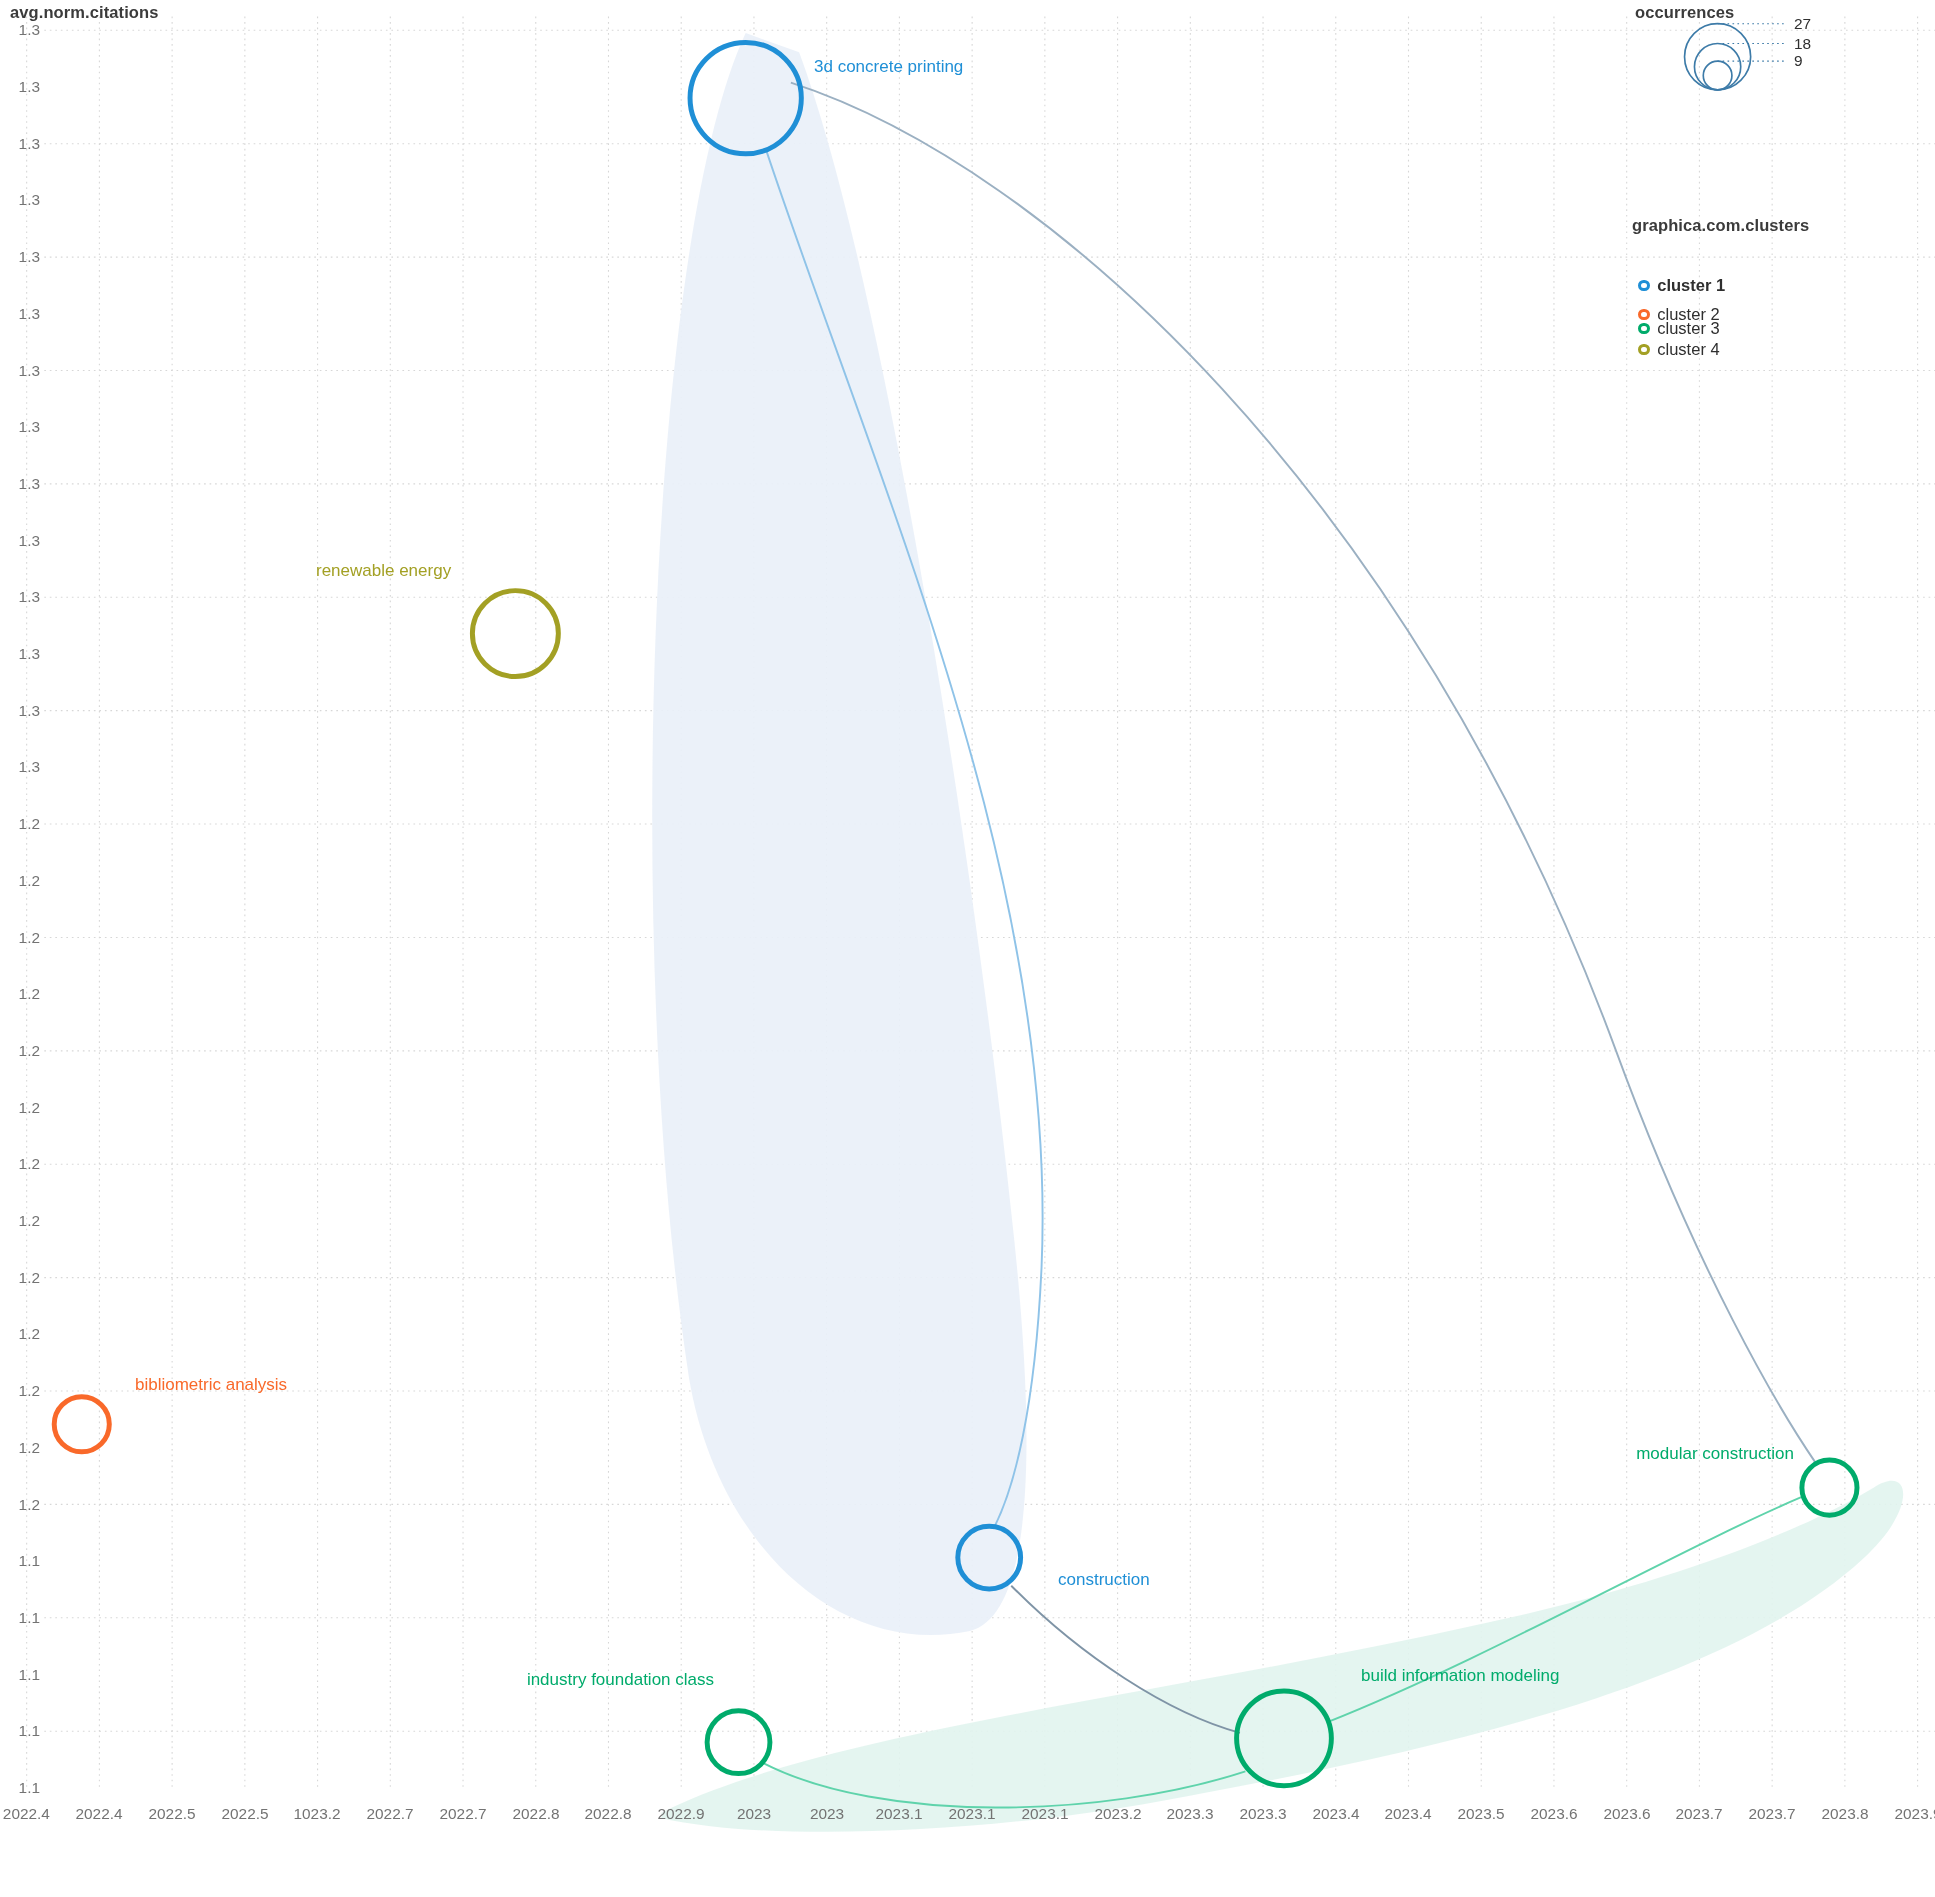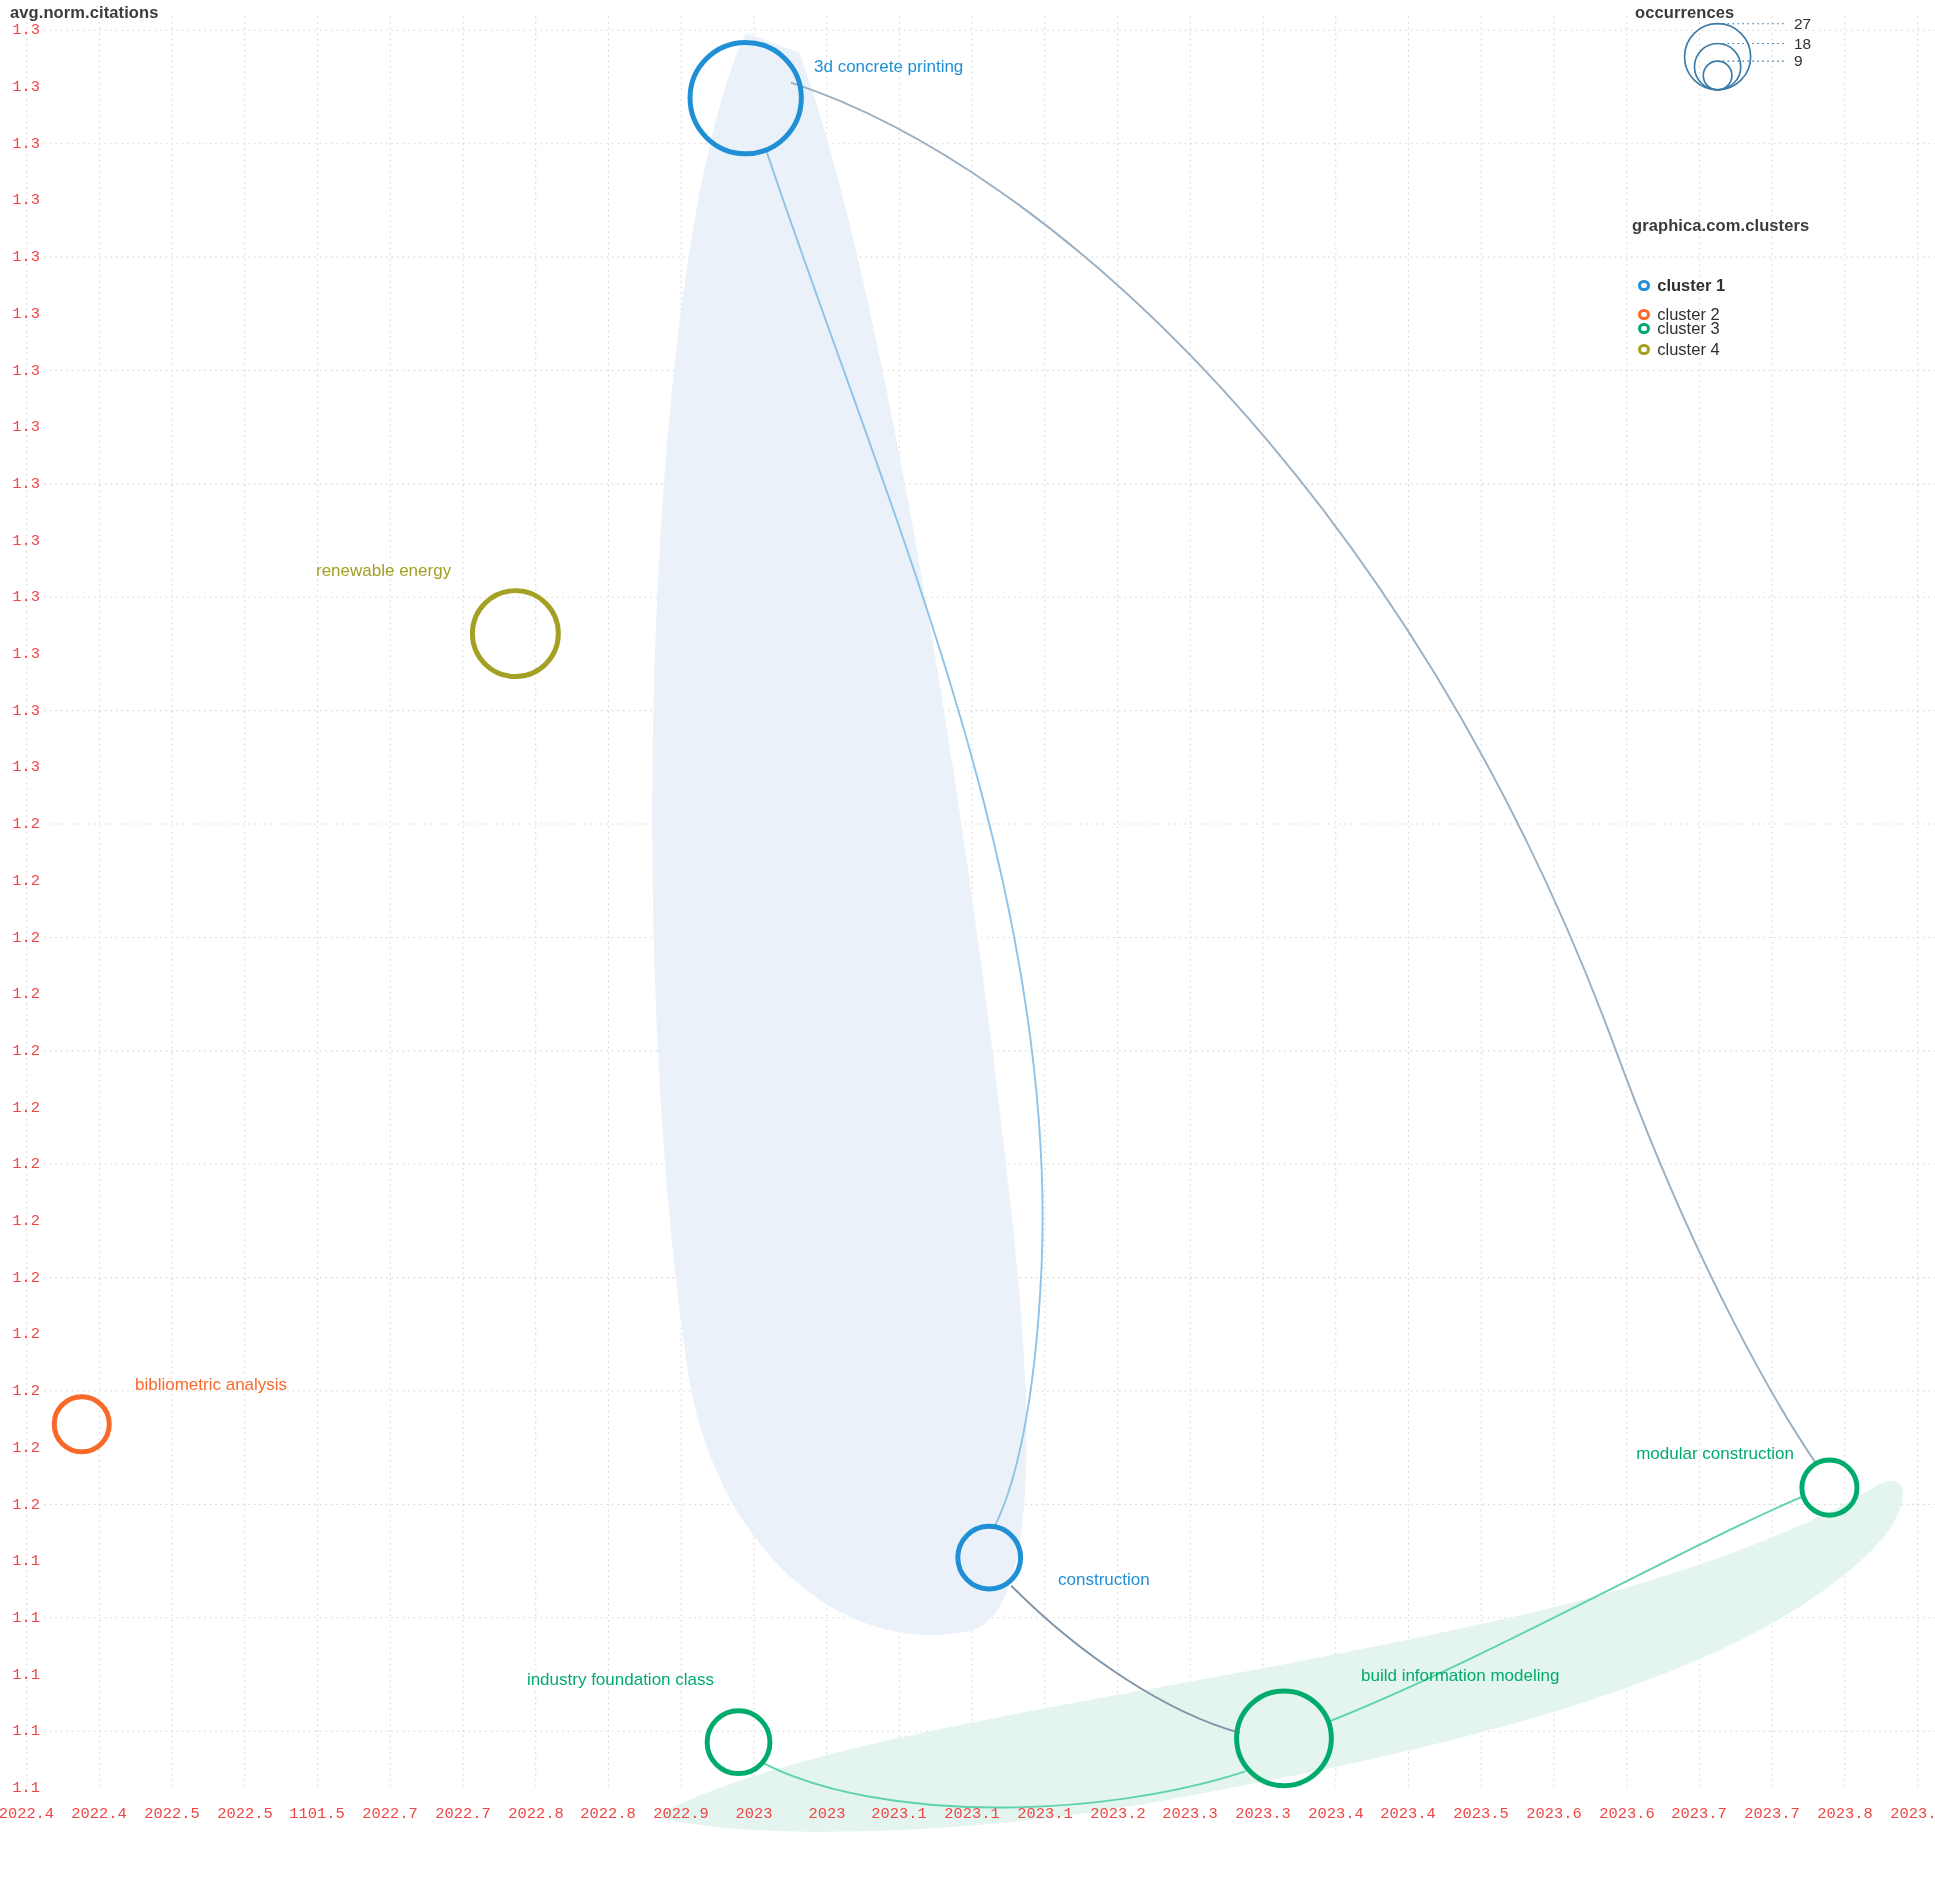--- a/index.html
+++ b/index.html
@@ -37,23 +37,22 @@
   #x-axis-title { left: 0; top: 1860px; width: 1936px; text-align: center; }
   #occurrences-title {
     left: 1635px; top: 3.3px;
   }
   #clusters-title {
     left: 1632px; top: 216px;
   }
   .tick-label {
     position: absolute;
     font-size: 15.4px;
-    color: #ef4444;
-    white-space: nowrap;
-    font-family: Liberation Mono, monospace;
+    color: #737373;
+    white-space: nowrap;
   }
   .y-tick {
     text-align: right;
     width: 40px;
     left: 0px;
     transform: translateY(-50%);
   }
   .x-tick {
     text-align: right;
     transform: translateX(-50%);
@@ -231,21 +230,21 @@
       <div class="tick-label y-tick" style="top: 1618px;">1.1</div>
       <div class="tick-label y-tick" style="top: 1675px;">1.1</div>
       <div class="tick-label y-tick" style="top: 1731px;">1.1</div>
       <div class="tick-label y-tick" style="top: 1788px;">1.1</div>
     </div>
   <div id="x-ticks">
       <div class="tick-label x-tick" style="left: 26.4px;">2022.4</div>
       <div class="tick-label x-tick" style="left: 99px;">2022.4</div>
       <div class="tick-label x-tick" style="left: 172px;">2022.5</div>
       <div class="tick-label x-tick" style="left: 245px;">2022.5</div>
-      <div class="tick-label x-tick" style="left: 317px;">1101.5</div>
+      <div class="tick-label x-tick" style="left: 317px;">1023.2</div>
       <div class="tick-label x-tick" style="left: 390px;">2022.7</div>
       <div class="tick-label x-tick" style="left: 463px;">2022.7</div>
       <div class="tick-label x-tick" style="left: 536px;">2022.8</div>
       <div class="tick-label x-tick" style="left: 608px;">2022.8</div>
       <div class="tick-label x-tick" style="left: 681px;">2022.9</div>
       <div class="tick-label x-tick" style="left: 754px;">2023</div>
       <div class="tick-label x-tick" style="left: 827px;">2023</div>
       <div class="tick-label x-tick" style="left: 899px;">2023.1</div>
       <div class="tick-label x-tick" style="left: 972px;">2023.1</div>
       <div class="tick-label x-tick" style="left: 1045px;">2023.1</div>

